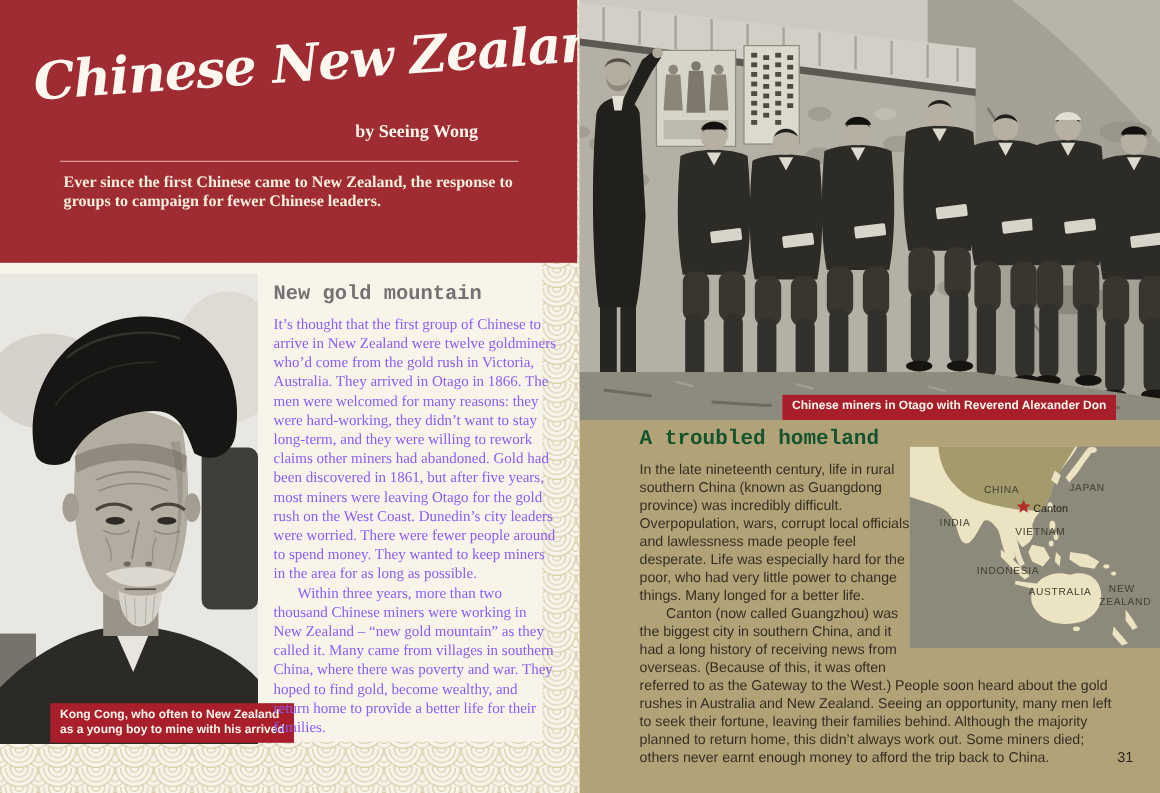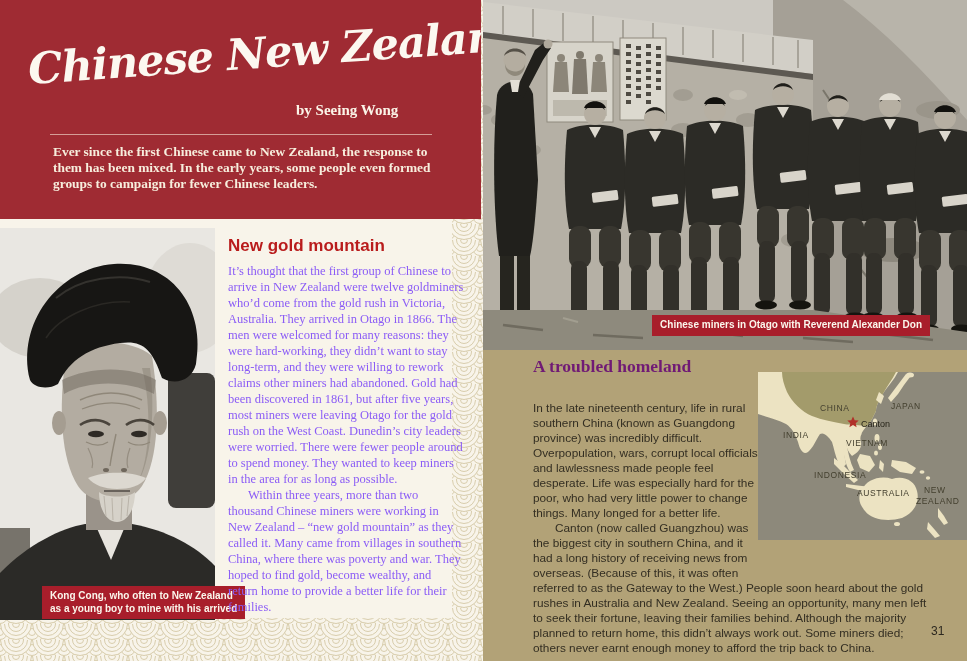--- a/index.html
+++ b/index.html
@@ -19,32 +19,32 @@
     border-top:1px solid rgba(250,233,219,.6);}
   .intro{position:absolute;left:53px;top:144px;color:#f7eedd;font-weight:bold;
     font-family:"Liberation Serif","DejaVu Serif",serif;font-size:13.4px;line-height:16.2px;}
   .intro div{white-space:nowrap;}
   .portrait{position:absolute;left:0;top:228px;}
   .photo-caption{background:#a81e2b;color:#fbf6ec;font-weight:bold;font-size:10px;
     line-height:12.5px;padding:4px 8px;}
   .caption-left{position:absolute;left:42px;top:586px;}
   .caption-left div{white-space:nowrap;}
   .gold-col{position:absolute;left:228px;top:236px;width:236px;}
-  .gold-col h3{margin:0 0 7px 0;color:#b91c1c;font-size:17px;
-    font-family:Liberation Sans, sans-serif;}
+  .gold-col h3{margin:0 0 7px 0;color:#737373;font-size:17px;
+    font-family:Liberation Mono, monospace;}
   .gold-col p{margin:0;color:#8b5cf6;font-size:12.5px;line-height:16px;
     font-family:"Liberation Serif","DejaVu Serif",serif;}
   .gold-col p.indent{text-indent:20px;}
   
   .right-page{position:absolute;left:483px;top:0;width:484px;height:661px;background:#b2a277;}
   .miners-photo{position:absolute;left:0;top:0;}
-  .caption-right{position:absolute;right:37px;top:315px;white-space:nowrap;text-align:center;}
+  .caption-right{position:absolute;right:37px;top:329px;white-space:nowrap;text-align:center;}
   .troubled{position:absolute;left:50px;top:356px;width:406px;}
-  .troubled h3{margin:0 0 24px 0;color:#701a75;font-size:17.5px;
-    font-family:Liberation Serif, serif;}
+  .troubled h3{margin:0 0 8px 0;color:#14532d;font-size:17.5px;
+    font-family:Liberation Mono, monospace;}
   .troubled p{margin:0;color:#332e22;font-size:11.8px;line-height:15px;}
   .troubled p.indent{text-indent:22px;}
   .map-spacer{float:right;width:177px;height:172px;}
   .map-box{position:absolute;left:275px;top:372px;width:209px;height:168px;}
   .page-num{position:absolute;left:448px;top:624px;color:#2c2820;font-size:12px;}
 </style>
 </head>
 <body>
 
 <div class="spread">
@@ -71,21 +71,20 @@
     </svg>
 
     <div class="content-cover"></div>
 
     <div class="red-header">
       <div class="script-title">Chinese New Zealanders</div>
       <div class="byline">by Seeing Wong</div>
       <div class="header-rule"></div>
       <div class="intro">
         <div>Ever since the first Chinese came to New Zealand, the response to</div>
-        <div>them has been mixed. In the early years, some people even formed</div>
         <div>groups to campaign for fewer Chinese leaders.</div>
       </div>
     </div>
 
     <svg class="portrait" width="215" height="392" viewBox="0 0 215 392" xmlns="http://www.w3.org/2000/svg">
       <rect width="215" height="392" fill="#e9e7e2"></rect>
       <ellipse cx="40" cy="90" rx="50" ry="40" fill="#d5d2cb"></ellipse>
       <ellipse cx="190" cy="70" rx="45" ry="55" fill="#dedbd5"></ellipse>
       <rect x="168" y="145" width="47" height="135" rx="8" fill="#403e3a"></rect>
       <rect x="0" y="300" width="30" height="92" fill="#77736b"></rect>

